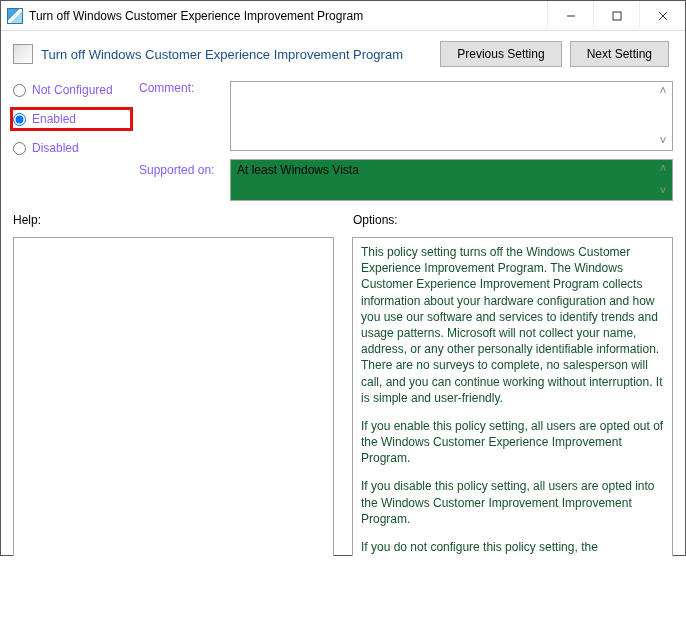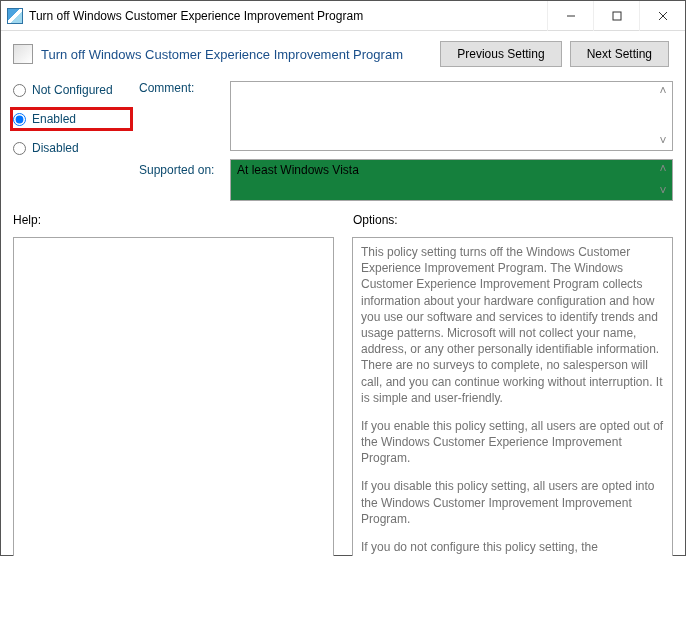--- a/index.html
+++ b/index.html
@@ -15,35 +15,35 @@
   .hicon { width:20px; height:20px; background:linear-gradient(135deg,#e0e0e0,#fff); border:1px solid #999; }
   .header-row .htitle { flex:1; color:#1a4f8a; font-size:13px; }
   .navbtns { display:flex; gap:8px; padding-right:4px; }
   .btn { background:#e1e1e1; border:1px solid #adadad; padding:5px 16px; cursor:pointer; }
   .content { flex:1; display:flex; flex-direction:column; padding:0 12px 8px 12px; }
   .top-grid { display:grid; grid-template-columns: 120px 85px 1fr; column-gap:6px; row-gap:8px; padding-top:8px; }
   .radios { display:flex; flex-direction:column; gap:10px; padding-top:2px; }
   .radio-row { display:flex; align-items:center; gap:6px; }
   .radio-row input { margin:0; }
   .highlight { border:3px solid #d11; padding:2px 14px 2px 0; margin-left:-3px; }
-  .lbl { color:#0c4a6e; }
+  .lbl { color:#8b5cf6; }
   .textarea-like { border:1px solid #a7a7a7; background:#fff; position:relative; }
   .textarea-like.gray { background:#15803d; }
   .scroll-up, .scroll-down { position:absolute; right:2px; width:14px; height:14px; display:flex; align-items:center; justify-content:center; color:#888; }
   .scroll-up{ top:2px; } .scroll-down{ bottom:2px; }
   .scroll-up::before{content:"˄";} .scroll-down::before{content:"˅";}
   .comment-box { height:70px; }
   .supported-box { height:42px; padding:3px 6px; }
   .mid-row { display:flex; gap:18px; padding-top:12px; }
   .mid-col { display:flex; flex-direction:column; }
   .mid-col.left { width:320px; }
   .mid-col.right { flex:1; }
   .panel { border:1px solid #a7a7a7; background:#fff; flex:1; padding:6px 8px; overflow:hidden; }
   .panels { display:flex; gap:18px; flex:1; padding-top:6px; }
-  .help-text p { margin:0 0 12px 0; line-height:1.35; color:#737373; font-size:12px; }
+  .help-text p { margin:0 0 12px 0; line-height:1.35; color:#14532d; font-size:12px; }
   .section-label { padding-bottom:4px; }
 </style>
 </head>
 <body>
 
 <div class="window">
 
   <div class="titlebar">
     <div class="ticon"></div>
     <div class="title">Turn off Windows Customer Experience Improvement Program</div>

